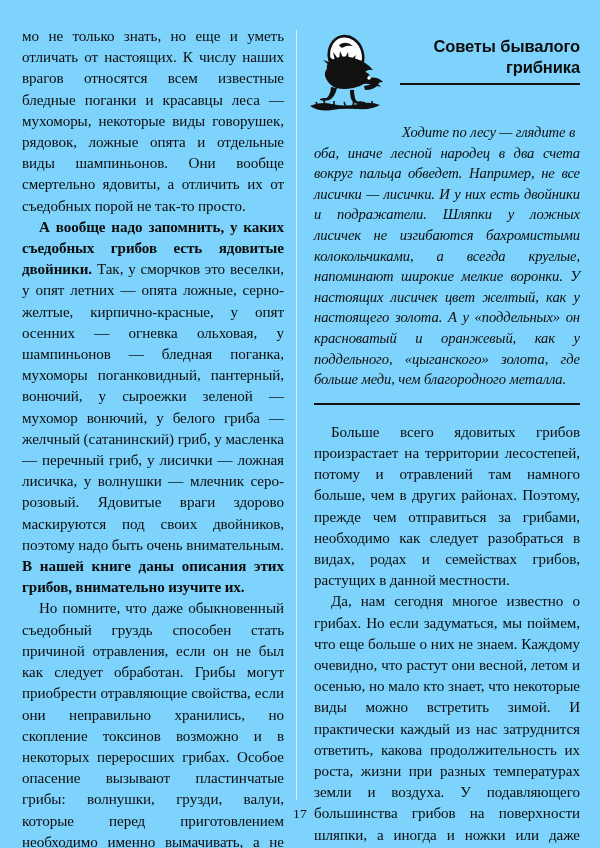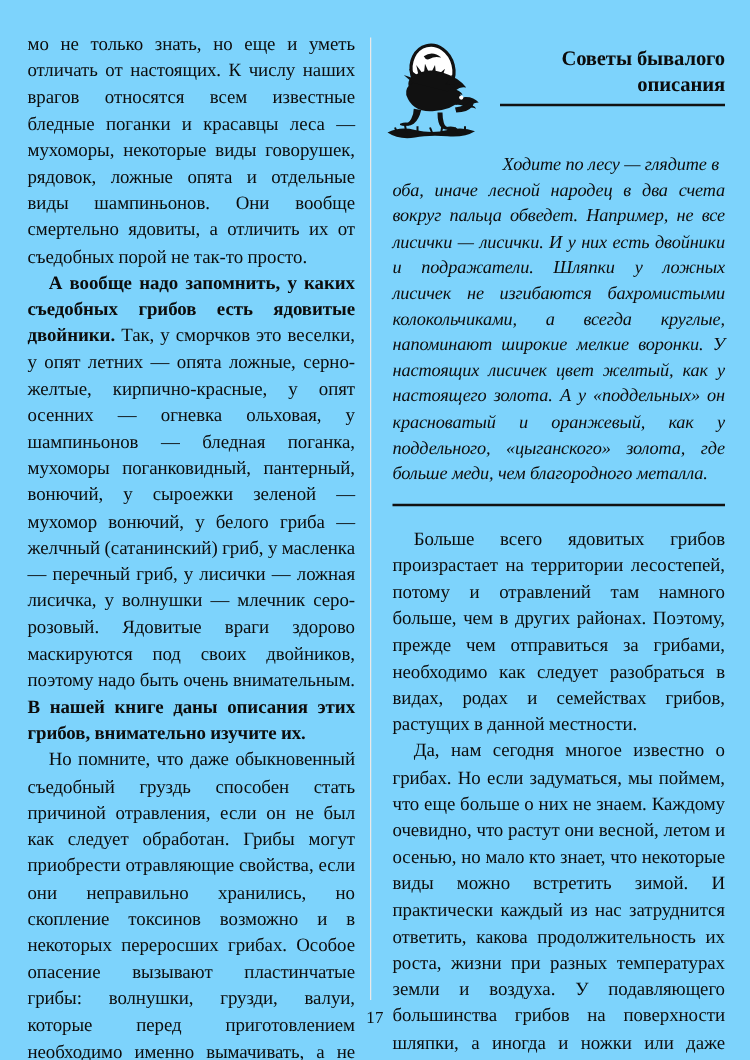--- a/index.html
+++ b/index.html
@@ -49,21 +49,21 @@
   .body-text p + p { margin-top: 0; font-family: Liberation Serif, serif; }
   .indent { text-indent: 17px; }
   b, .b { font-weight: bold; }
 
   
   .sidebar-head {
     position: relative;
     min-height: 82px;
   }
   .sidebar-title {
-    font-family: Liberation Serif, serif;
+    font-family: Liberation Sans, sans-serif;
     font-weight: bold;
     font-size: 16.5px;
     line-height: 21px;
     text-align: right;
     letter-spacing: -0.1px;
     padding-left: 86px;
     padding-top: 10px;
   }
   .rule-thick {
     height: 0;
@@ -159,21 +159,21 @@
             <path d="M4 78 q10 -5 22 -2 q14 3 26 0 q12 -3 22 1
                      q-8 5 -22 4 q-16 -1 -26 1 q-13 2 -22 -4z"></path>
             <path d="M10 74 l2 5 M18 72 l1 6 M28 73 l0 6 M38 74 l2 5
                      M48 72 l-1 6 M58 74 l2 5 M66 73 l0 6" stroke="#111" stroke-width="1.6" fill="none"></path>
           </g>
         </svg>
       </div>
 
       <div class="sidebar-title">
         <span>Советы бывалого</span><br>
-        <span>описания</span>
+        <span>грибника</span>
       </div>
 
       <div class="rule-thick"></div>
     </div>
 
     <div class="gap-after-rule"></div>
 
     <p class="quote">
       <span class="lead">Ходите по лесу — глядите в</span><span>оба, иначе лесной народец в два счета вокруг пальца обведет. Например, не все лисички — лисички. И у них есть двойники и подражатели. Шляпки у ложных лисичек не изгибаются бахромистыми колокольчиками, а всегда круглые, напоминают широкие мелкие воронки. У настоящих лисичек цвет желтый, как у настоящего золота. А у «поддельных» он красноватый и оранжевый, как у поддельного, «цыганского» золота, где больше меди, чем благородного металла.</span>
     </p>

